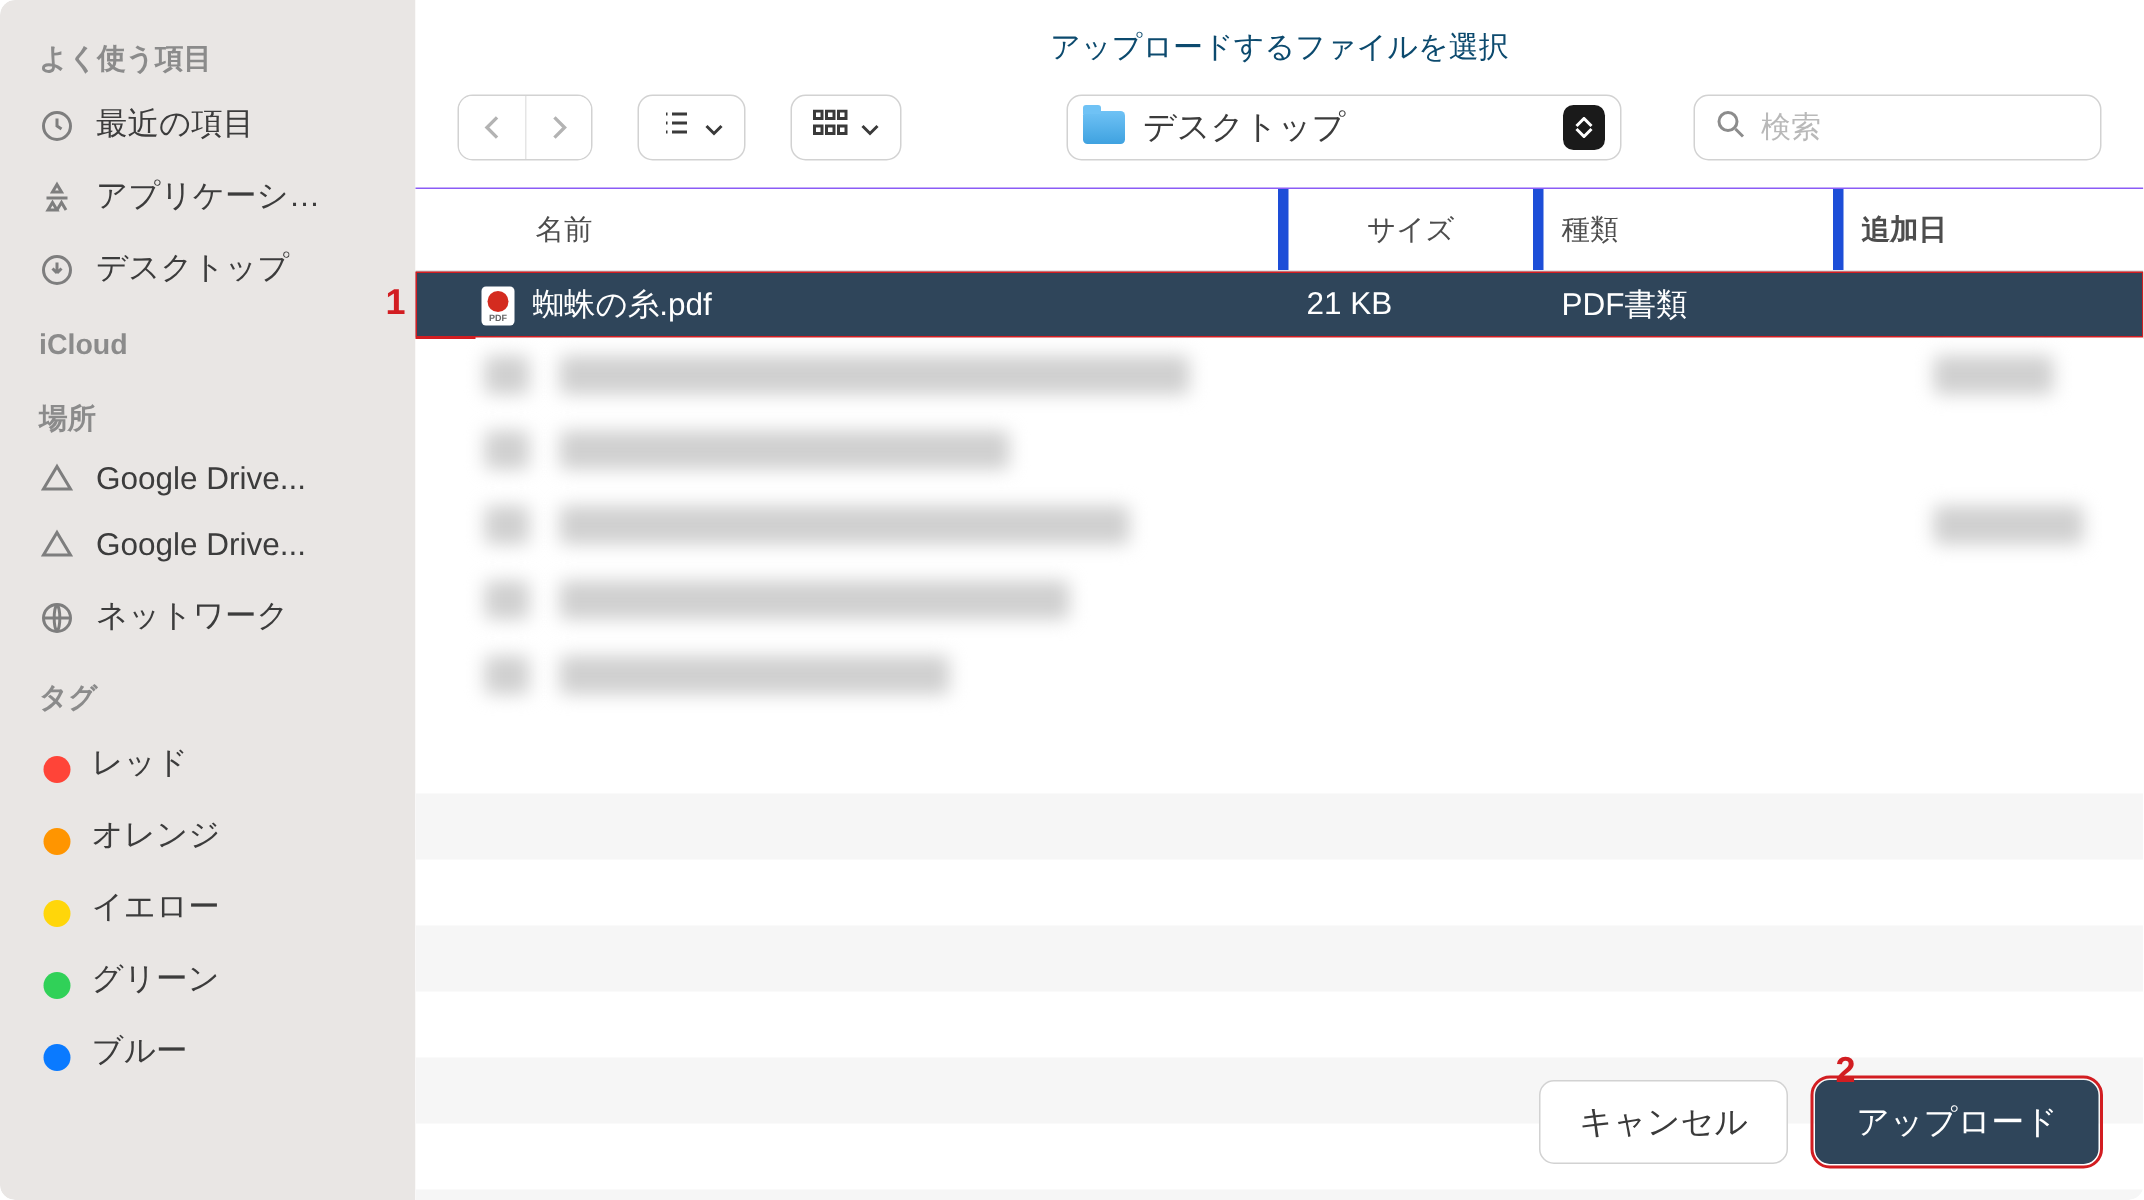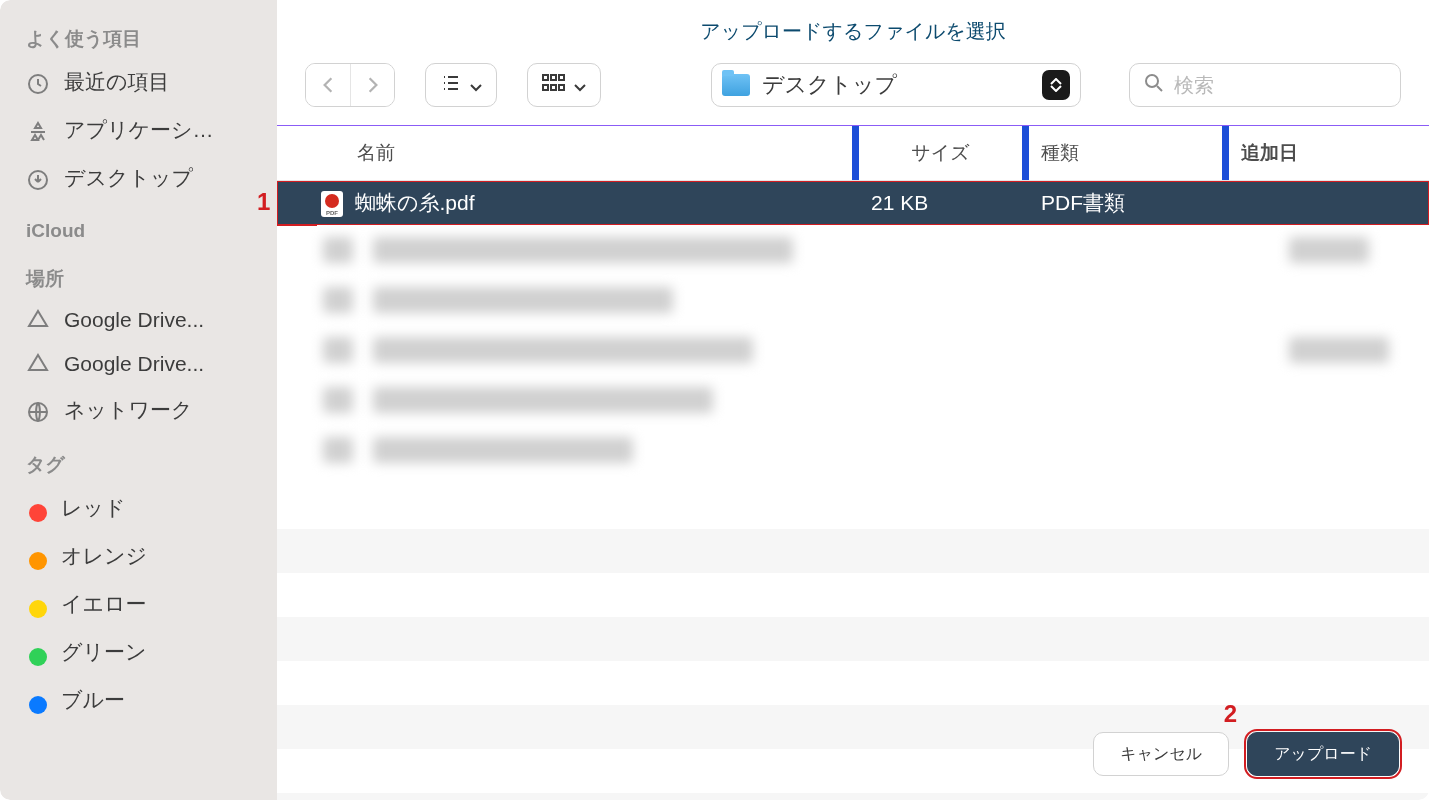--- a/index.html
+++ b/index.html
@@ -282,23 +282,23 @@
 
   
   .footer {
     position: absolute;
     bottom: 24px;
     right: 30px;
     display: flex;
     gap: 18px;
   }
   .btn {
-    height: 44px;
-    border-radius: 10px;
-    font-size: 16px;
+    height: 56px;
+    border-radius: 10px;
+    font-size: 22px;
     padding: 0 26px;
     display: flex;
     align-items: center;
     justify-content: center;
     border: 1px solid #d2d2d2;
     background: #fff;
     color: #3a3a3a;
   }
   .btn.primary {
     background: #2f455a;

